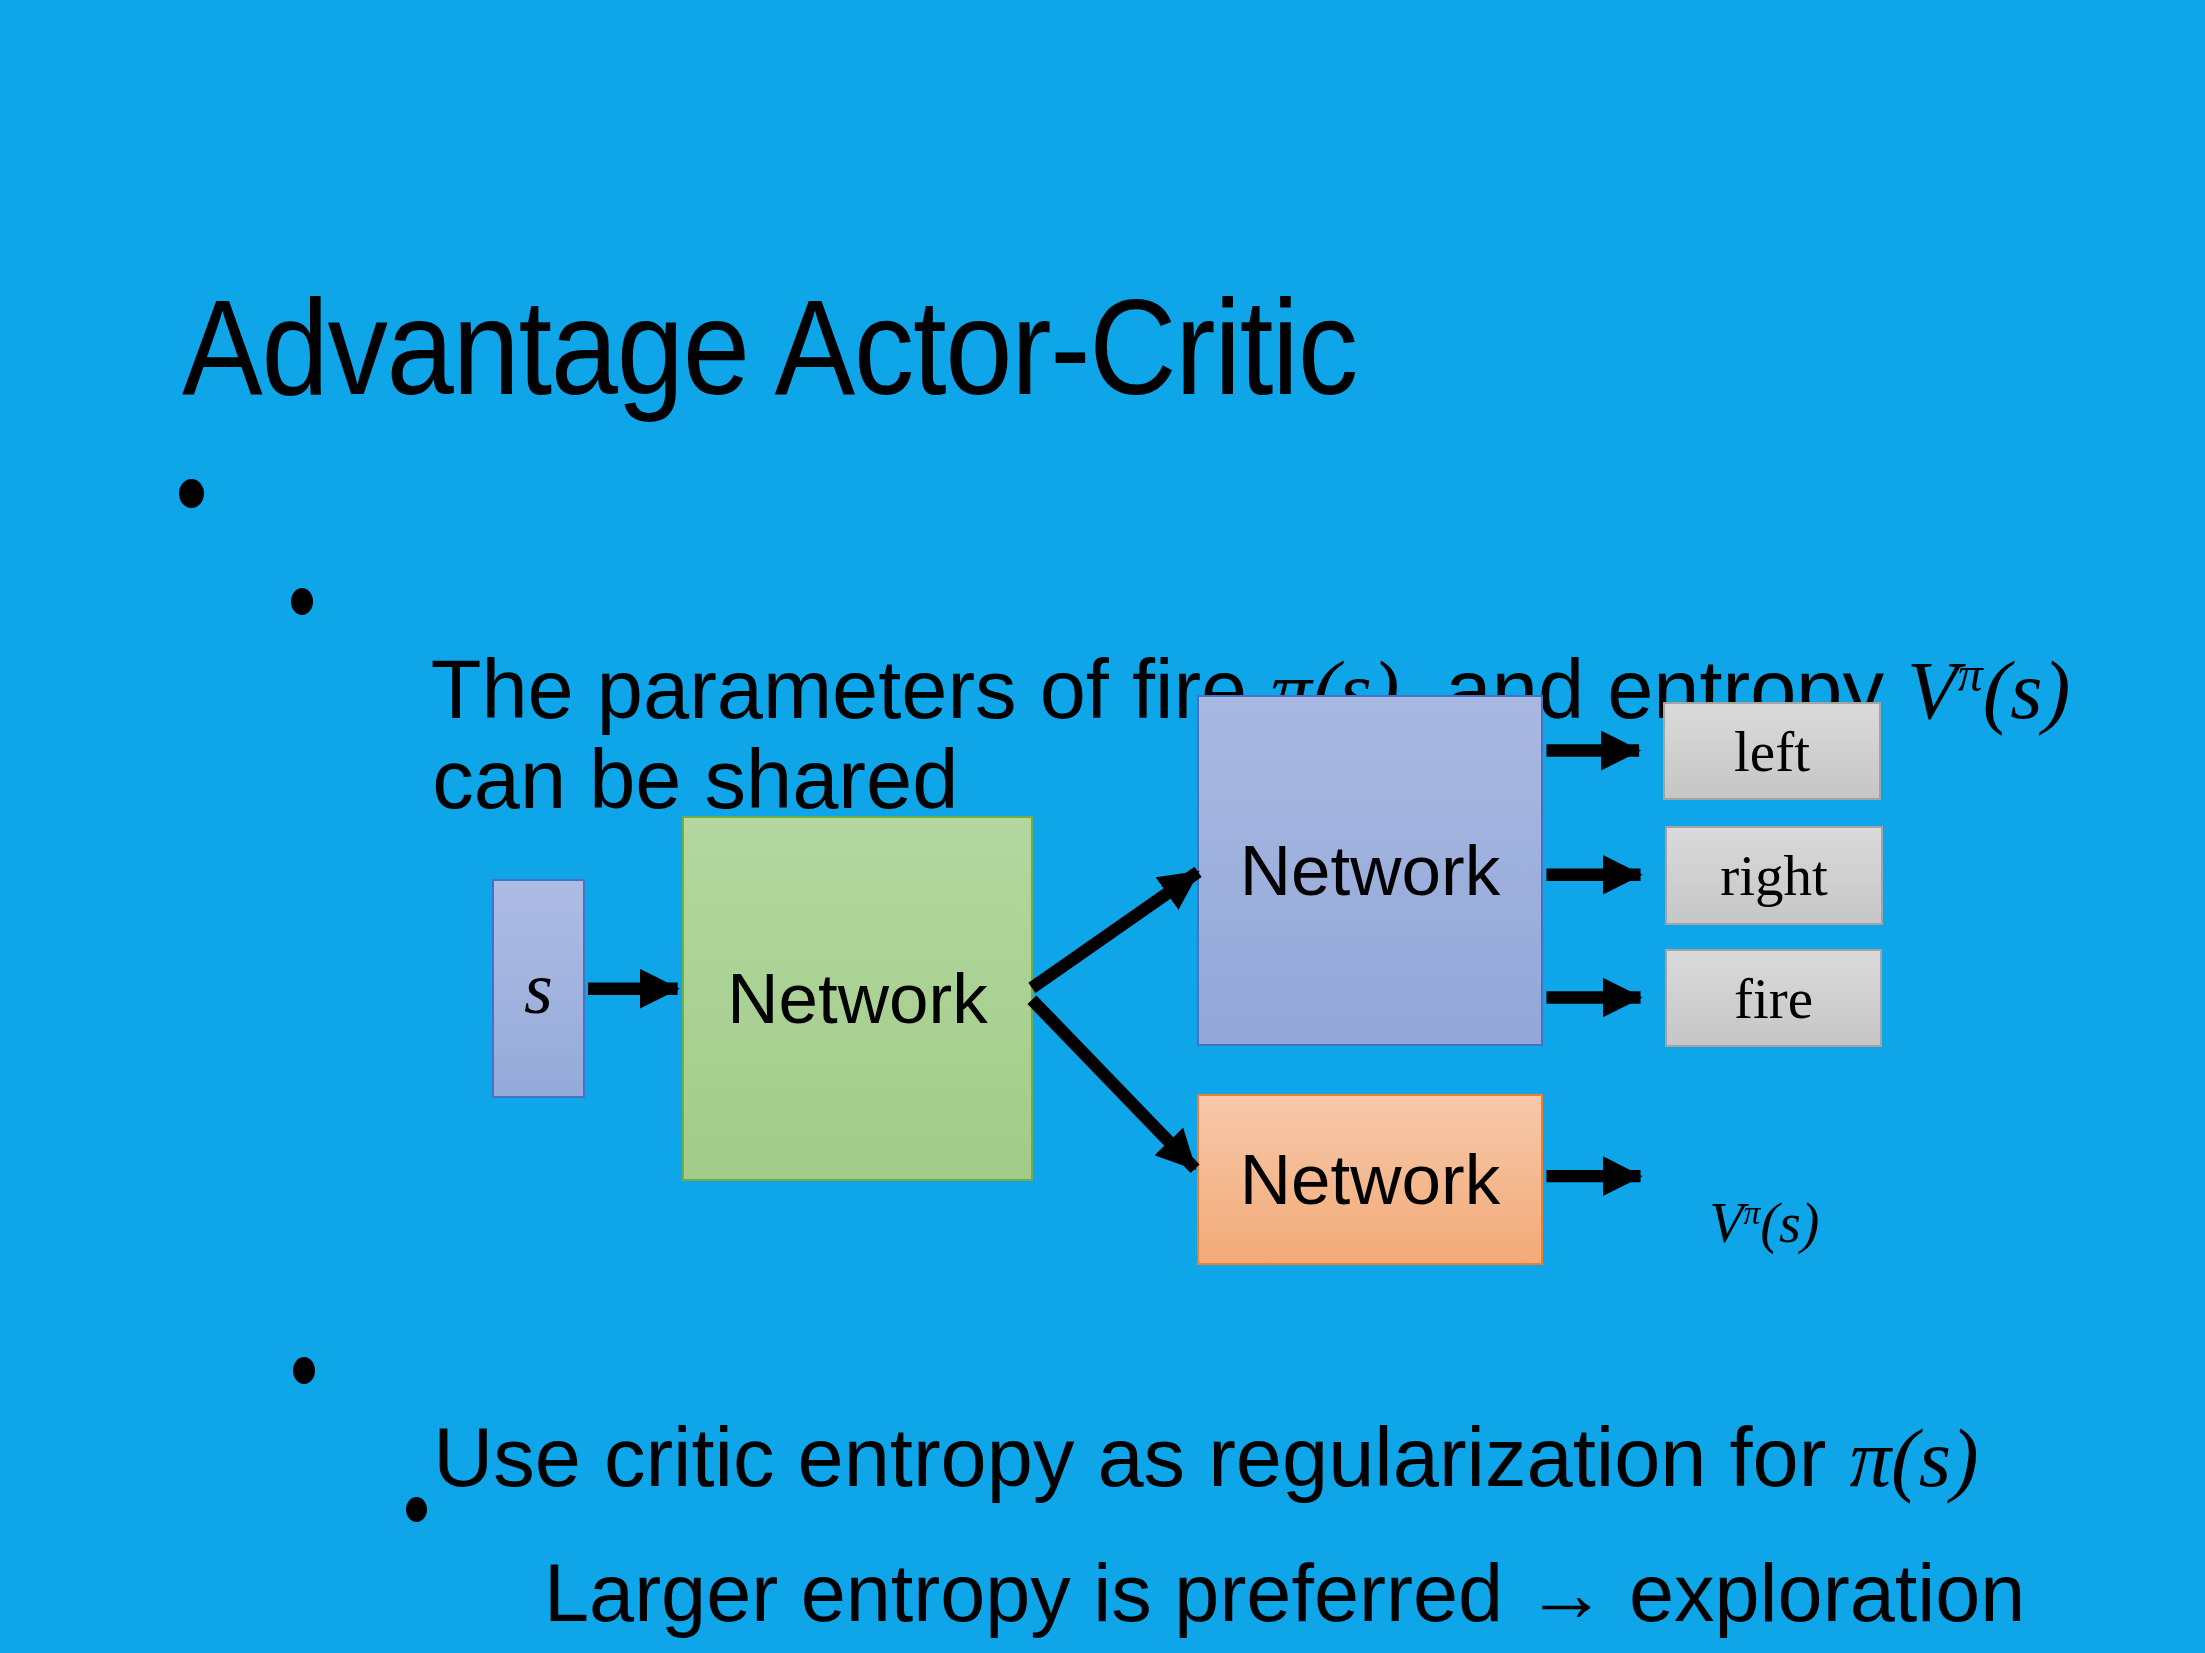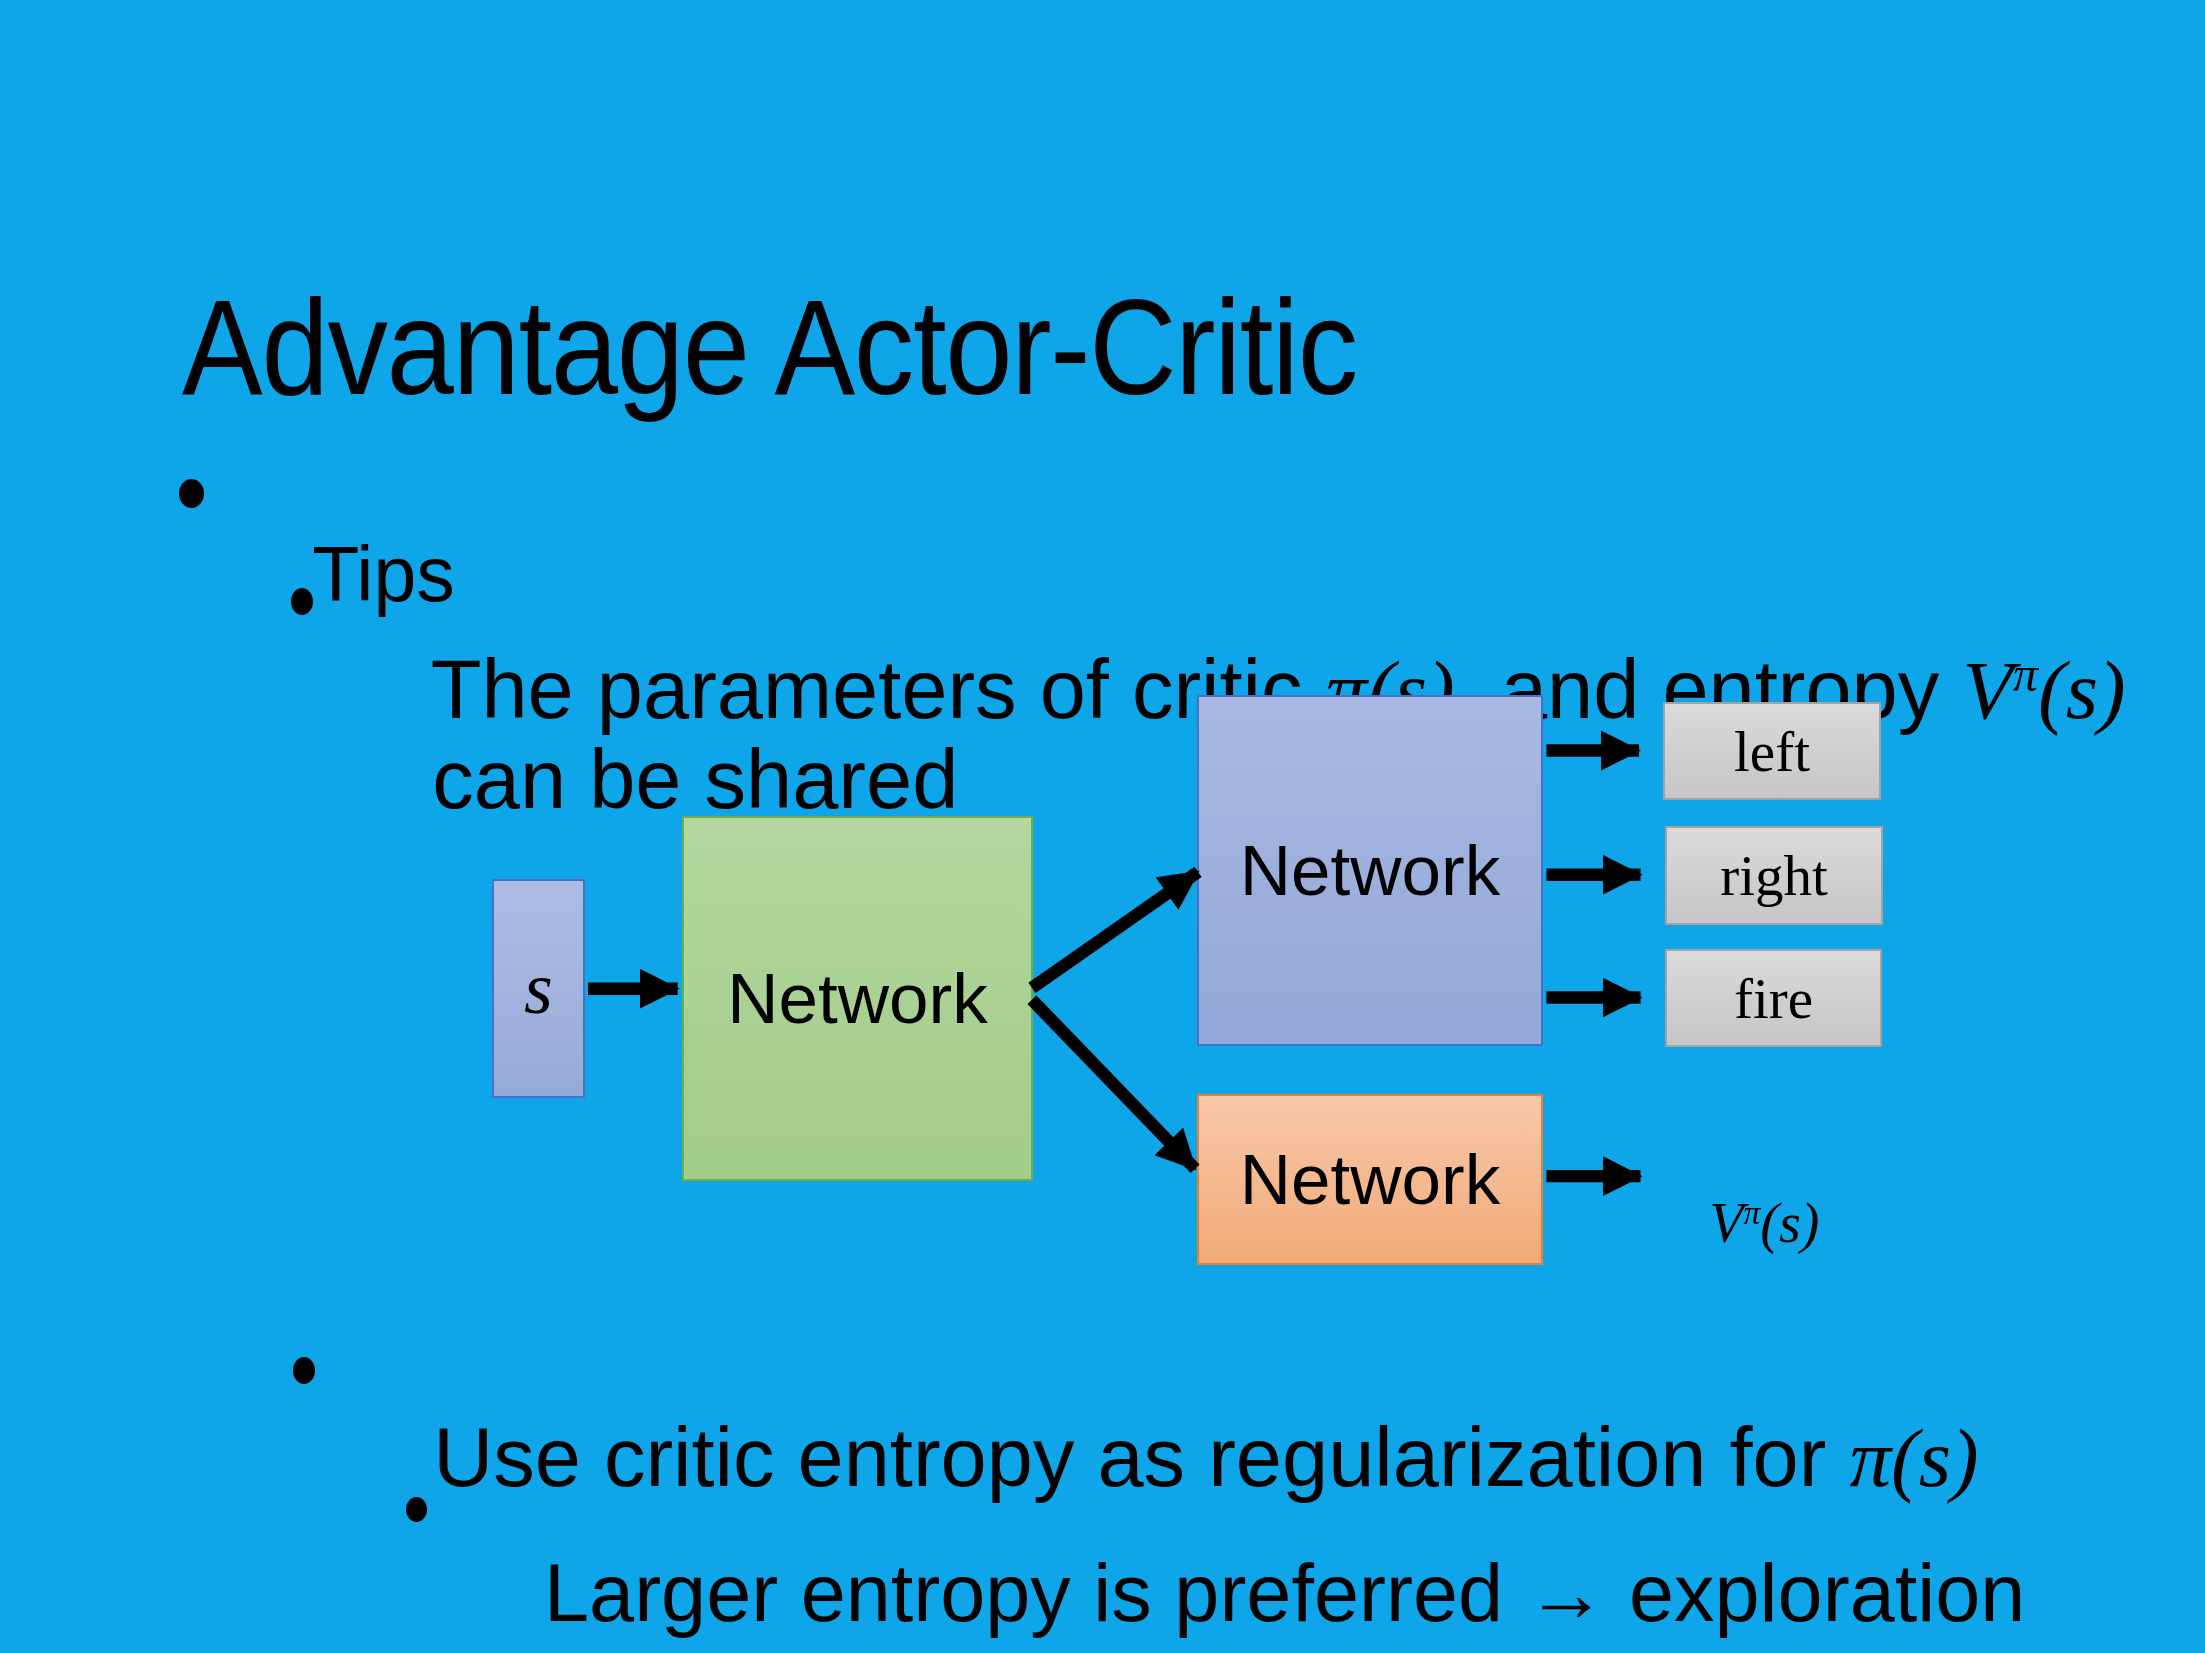--- a/index.html
+++ b/index.html
@@ -40,27 +40,24 @@
   #arrows{left:0;top:0;pointer-events:none;}
 </style>
 </head>
 <body>
 
 <div class="slide">
 
   <h1 class="abs title">Advantage Actor-Critic</h1>
 
   <span class="abs dot" id="dot1"></span>
-  <div class="abs bline" id="l-tips">
-    <span>Tips</span>
-  </div>
 
   <span class="abs dot" id="dot2"></span>
   <div class="abs bline" id="l-b2a">
-    <span>The parameters of critic </span><span class="m">π(s)</span><span>  and entropy </span><span class="m">V</span><span class="msup">π</span><span class="m">(s)</span>
+    <span>The parameters of fire </span><span class="m">π(s)</span><span>  and entropy </span><span class="m">V</span><span class="msup">π</span><span class="m">(s)</span>
   </div>
   <div class="abs bline" id="l-b2b">
     <span>can be shared</span>
   </div>
 
   <span class="abs dot" id="dot3"></span>
   <div class="abs bline" id="l-b3">
     <span>Use critic entropy as regularization for </span><span class="m">π(s)</span>
   </div>
 

